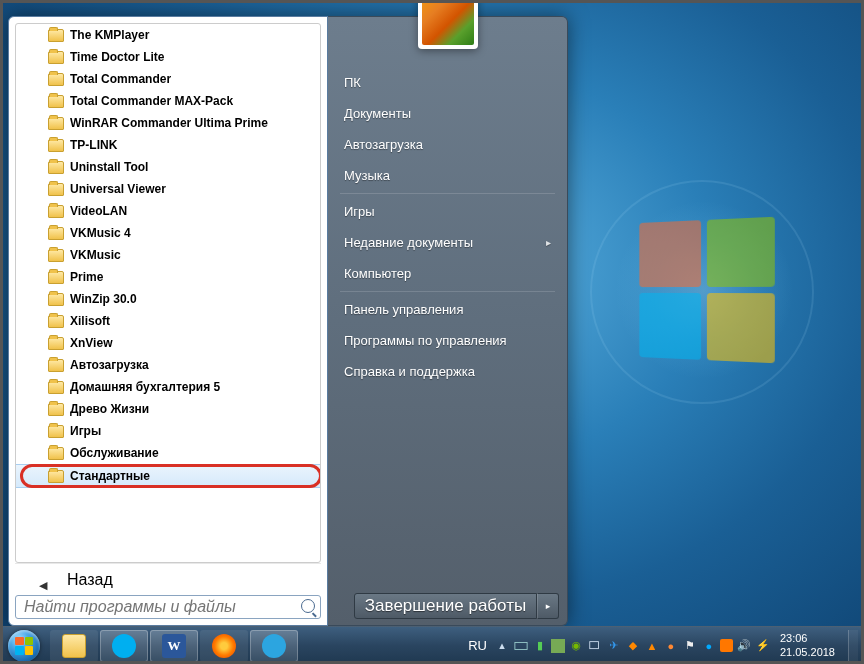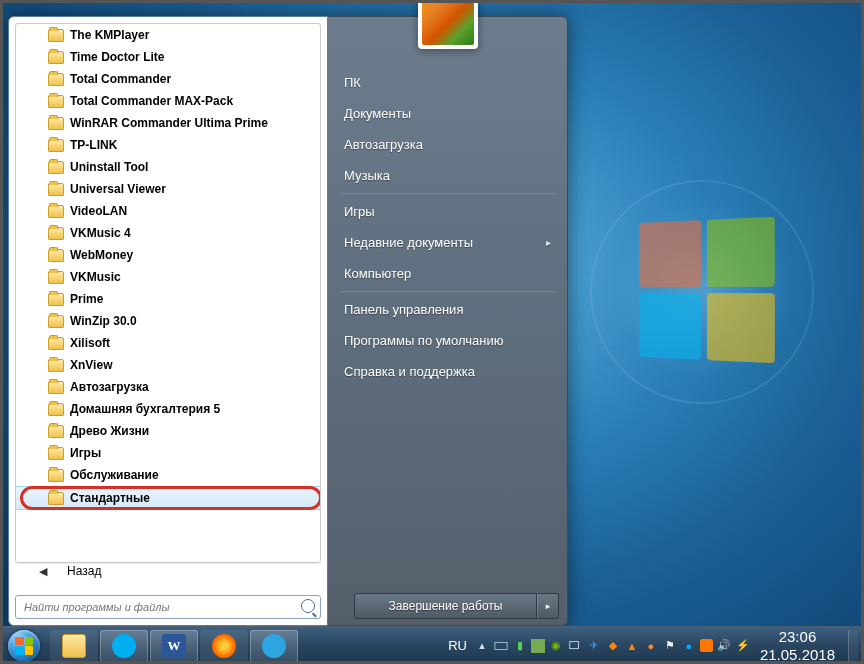--- a/index.html
+++ b/index.html
@@ -43,47 +43,47 @@
 .programs-list::-webkit-scrollbar-button { height:17px; background:#f0f0f0; border:1px solid #ccc; }
 
 .prog-item { display:flex; align-items:center; height:22px; padding:0 4px 0 18px; cursor:default; }
 .prog-item.indent { padding-left: 32px; font-weight: bold; }
 .folder-ico { width:16px; height:13px; background:linear-gradient(#ffe9a6,#f0c24b); border:1px solid #c9a030; border-radius:2px 2px 1px 1px; margin-right:6px; flex-shrink:0; position:relative; }
 .folder-ico::before{content:"";position:absolute;top:-3px;left:0;width:7px;height:3px;background:#f0c24b;border:1px solid #c9a030;border-bottom:none;border-radius:2px 2px 0 0;}
 .prog-item.highlighted { background: linear-gradient(#eaf4fd,#d5e9fb); border-top:1px solid #a8cef0; border-bottom:1px solid #a8cef0; height:24px; }
 .red-box { position:relative; }
 .red-box::after { content:""; position:absolute; left:4px; right:-2px; top:-1px; bottom:-1px; border:3px solid #d93025; border-radius:12px; pointer-events:none; }
 
-.back-row { display:flex; align-items:flex-start; height:26px; padding:0 4px 0 24px; font-size:12px; cursor:default; border-top:1px solid #e8e8e8; }
+.back-row { display:flex; align-items:flex-end; height:26px; padding:0 4px 0 24px; font-size:16px; cursor:default; border-top:1px solid #e8e8e8; }
 .back-arrow { width:14px; height:14px; margin-right:14px; display:inline-block; }
 .back-arrow::before { content:"◀"; font-size:11px; color:#333; }
 
 .search-row { margin-top:6px; position:relative; }
-.search-input { width:100%; height:24px; border:1px solid #8aa4c0; border-radius:3px; padding:0 26px 0 8px; font-size:11px; font-style:italic; color:#777; background:#fff; }
+.search-input { width:100%; height:24px; border:1px solid #8aa4c0; border-radius:3px; padding:0 26px 0 8px; font-size:16px; font-style:italic; color:#777; background:#fff; }
 .search-ico { position:absolute; right:6px; top:4px; width:14px; height:14px; border:1.5px solid #4a6a90; border-radius:50%; }
 .search-ico::after{content:"";position:absolute;right:-3px;bottom:-3px;width:5px;height:1.5px;background:#4a6a90;transform:rotate(45deg);}
 
 .sm-right {
   flex:1; background: linear-gradient(180deg,#6d7d8d 0%,#5f6e7d 50%,#545f6b 100%);
   border-radius:0 6px 6px 0; border:1px solid #3a4a5a; border-left:none;
   display:flex; flex-direction:column; padding:50px 2px 6px 2px; position:relative;
 }
 .user-pic {
   position:absolute; top:-28px; left:50%; transform:translateX(-50%);
   width:60px; height:60px; border:1px solid rgba(255,255,255,.6); border-radius:4px;
   background:#fff; padding:3px; box-shadow:0 2px 8px rgba(0,0,0,.4);
 }
 .user-pic-inner { width:100%; height:100%; background:linear-gradient(135deg,#f39c12 0%,#e67e22 30%,#d35400 55%,#5aa02c 75%,#2e7d16 100%); border-radius:2px; }
 
 .right-item { color:#fff; font-size:13px; padding:8px 14px; cursor:default; text-shadow:0 1px 1px rgba(0,0,0,.4); display:flex; justify-content:space-between; align-items:center; }
 .right-sep { height:1px; background:rgba(255,255,255,.15); margin:2px 10px; }
 .sub-arrow::after { content:"▸"; font-size:10px; opacity:.8; }
 
 .shutdown { margin:auto 6px 0 6px; display:flex; height:26px; }
-.shutdown-btn { flex:1; background:linear-gradient(#6a7885,#4e5a66); border:1px solid #2f3a44; border-radius:3px 0 0 3px; color:#fff; font-size:12px; text-shadow:0 1px 1px rgba(0,0,0,.5);margin-left:18px; }
+.shutdown-btn { flex:1; background:linear-gradient(#6a7885,#4e5a66); border:1px solid #2f3a44; border-radius:3px 0 0 3px; color:#fff; font-size:17px; text-shadow:0 1px 1px rgba(0,0,0,.5);margin-left:18px; }
 .shutdown-arrow { width:22px; background:linear-gradient(#6a7885,#4e5a66); border:1px solid #2f3a44; border-left:1px solid rgba(255,255,255,.15); border-radius:0 3px 3px 0; color:#fff; font-size:9px; }
 
 .taskbar {
   position:absolute; left:0; right:0; bottom:0; height:38px;
   background:linear-gradient(#3e5f7f,#2a4560 50%,#1f3850);
   border-top:1px solid rgba(255,255,255,.2);
   display:flex; align-items:center; padding:0 4px;
 }
 .start-orb { width:40px; height:38px; display:flex; align-items:center; justify-content:center; }
 .orb { width:32px; height:32px; border-radius:50%; background:radial-gradient(circle at 35% 30%,#a8e0ff 0%,#4aa8e8 30%,#1a6cb0 70%,#0d3e6b 100%); box-shadow:inset 0 2px 3px rgba(255,255,255,.5),0 0 4px rgba(0,0,0,.5); display:grid; grid-template:1fr 1fr/1fr 1fr; gap:1px; padding:7px; }
@@ -91,21 +91,21 @@
 
 .tb-apps { display:flex; gap:2px; margin-left:6px; }
 .tb-app { width:48px; height:32px; border-radius:3px; background:rgba(255,255,255,.08); display:flex; align-items:center; justify-content:center; }
 .tb-app.running { background:linear-gradient(rgba(255,255,255,.22),rgba(255,255,255,.1)); box-shadow:inset 0 0 0 1px rgba(255,255,255,.25); }
 .app-ico { width:24px; height:24px; border-radius:3px; }
 
 .tray { margin-left:auto; display:flex; align-items:center; gap:3px; padding-right:2px; }
 .tray-ico { width:16px; height:16px; display:flex; align-items:center; justify-content:center; font-size:11px; color:#cde; }
 .tray-ico svg { width:14px; height:14px; }
 .lang { color:#fff; font-size:13px; padding:0 4px; }
-.clock { color:#fff; font-size:15px; text-align:center; line-height:1.2; padding:0 6px; }
+.clock { color:#fff; font-size:11px; text-align:left; line-height:1.2; padding:0 6px; }
 .show-dt { width:10px; height:32px; border-left:1px solid rgba(255,255,255,.2); margin-left:4px; background:rgba(255,255,255,.05); }
 
 .frame { position:absolute; inset:0; border:3px solid #555; pointer-events:none; }
 </style>
 </head>
 <body>
 
 <div class="desktop">
   <div class="win-logo">
       <span></span>
@@ -153,24 +153,20 @@
         <div class="prog-item indent">
           <span class="folder-ico"></span>
           <span>VideoLAN</span>
         </div>
         <div class="prog-item indent">
           <span class="folder-ico"></span>
           <span>VKMusic 4</span>
         </div>
         <div class="prog-item indent">
           <span class="folder-ico"></span>
-          <span>WebMoney</span>
-        </div>
-        <div class="prog-item indent">
-          <span class="folder-ico"></span>
           <span>VKMusic</span>
         </div>
         <div class="prog-item indent">
           <span class="folder-ico"></span>
           <span>Prime</span>
         </div>
         <div class="prog-item indent">
           <span class="folder-ico"></span>
           <span>WinZip 30.0</span>
         </div>
@@ -241,21 +237,21 @@
         <span>Недавние документы</span>
       </div>
     <div class="right-item">
         <span>Компьютер</span>
       </div>
     <div class="right-sep"></div>
     <div class="right-item">
         <span>Панель управления</span>
       </div>
     <div class="right-item">
-        <span>Программы по умолчанию</span>
+        <span>Программы по управления</span>
       </div>
     <div class="right-item">
         <span>Справка и поддержка</span>
       </div>
     <div class="shutdown">
       <button class="shutdown-btn">Завершение работы</button>
       <button class="shutdown-arrow">▸</button>
     </div>
   </div>
 </div>

